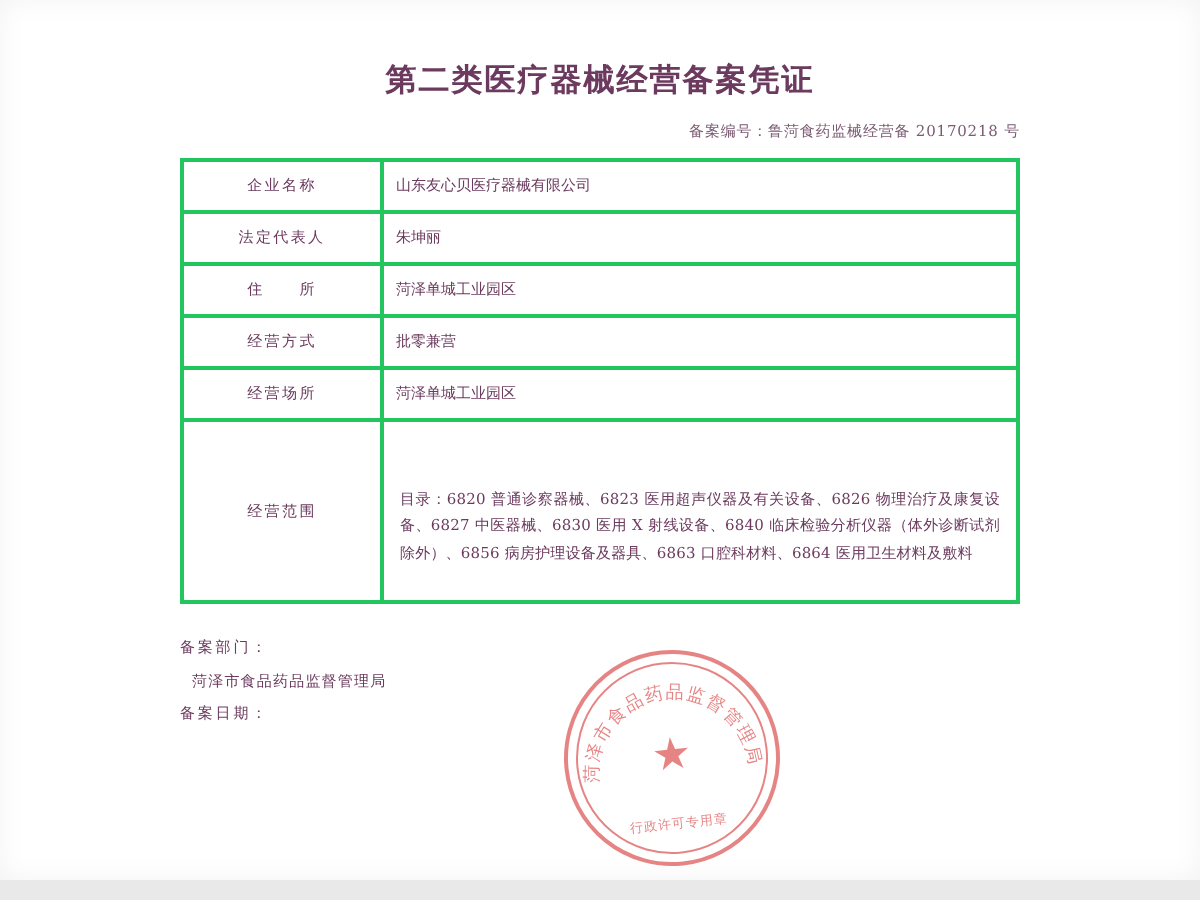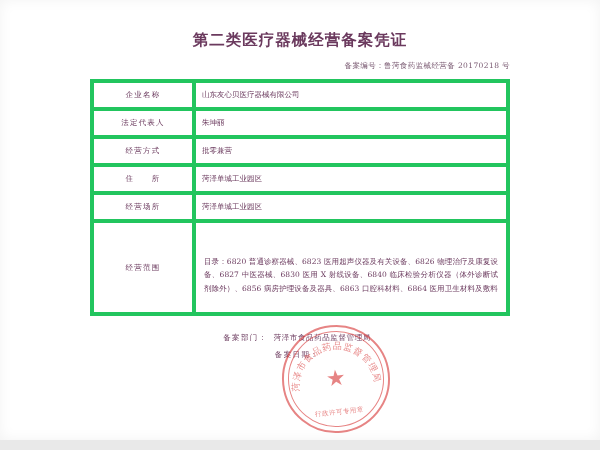--- a/index.html
+++ b/index.html
@@ -53,21 +53,21 @@
     letter-spacing: 0.4px;
     margin-bottom: 8px;
     font-family: "DejaVu Serif", "Liberation Serif", serif;
   }
   table.main {
     border-collapse: collapse;
     width: 420px;
     table-layout: fixed;
   }
   table.main td {
-    border: 4px solid #22c55e;
+    border: 2px solid #22c55e;
     color: #6b3a5e;
     font-size: 7.5px;
     font-family: "DejaVu Serif", "Liberation Serif", serif;
     padding: 0 6px;
     vertical-align: middle;
     line-height: 1.55;
   }
   td.lbl {
     width: 86px;
     text-align: center;
@@ -90,20 +90,21 @@
     font-size: 7.5px;
     color: #6b3a5e;
     font-family: "DejaVu Serif", "Liberation Serif", serif;
     line-height: 2.2;
   }
   .footer .row {
     display: flex;
     justify-content: center;
     padding-right: 6px;
     letter-spacing: 0.6px;
+    flex-direction: column;
   }
   .footer .row .lab {
     letter-spacing: 1.4px;
   }
   .footer .row .v {
     margin-left: 6px;
   }
   
   .seal {
     position: absolute;
@@ -167,26 +168,26 @@
       <tbody>
         <tr>
           <td class="lbl">企业名称</td>
           <td class="val">山东友心贝医疗器械有限公司</td>
         </tr>
         <tr>
           <td class="lbl">法定代表人</td>
           <td class="val">朱坤丽</td>
         </tr>
         <tr>
+          <td class="lbl">住　　所</td>
+          <td class="val">菏泽单城工业园区</td>
+        </tr>
+        <tr>
           <td class="lbl">经营方式</td>
           <td class="val">批零兼营</td>
-        </tr>
-        <tr>
-          <td class="lbl">住　　所</td>
-          <td class="val">菏泽单城工业园区</td>
         </tr>
         <tr>
           <td class="lbl">经营场所</td>
           <td class="val">菏泽单城工业园区</td>
         </tr>
         <tr>
           <td class="lbl">经营范围</td>
           <td class="val range">目录：6820 普通诊察器械、6823 医用超声仪器及有关设备、6826 物理治疗及康复设备、6827 中医器械、6830 医用 X 射线设备、6840 临床检验分析仪器（体外诊断试剂除外）、6856 病房护理设备及器具、6863 口腔科材料、6864 医用卫生材料及敷料</td>
         </tr>
       </tbody>

